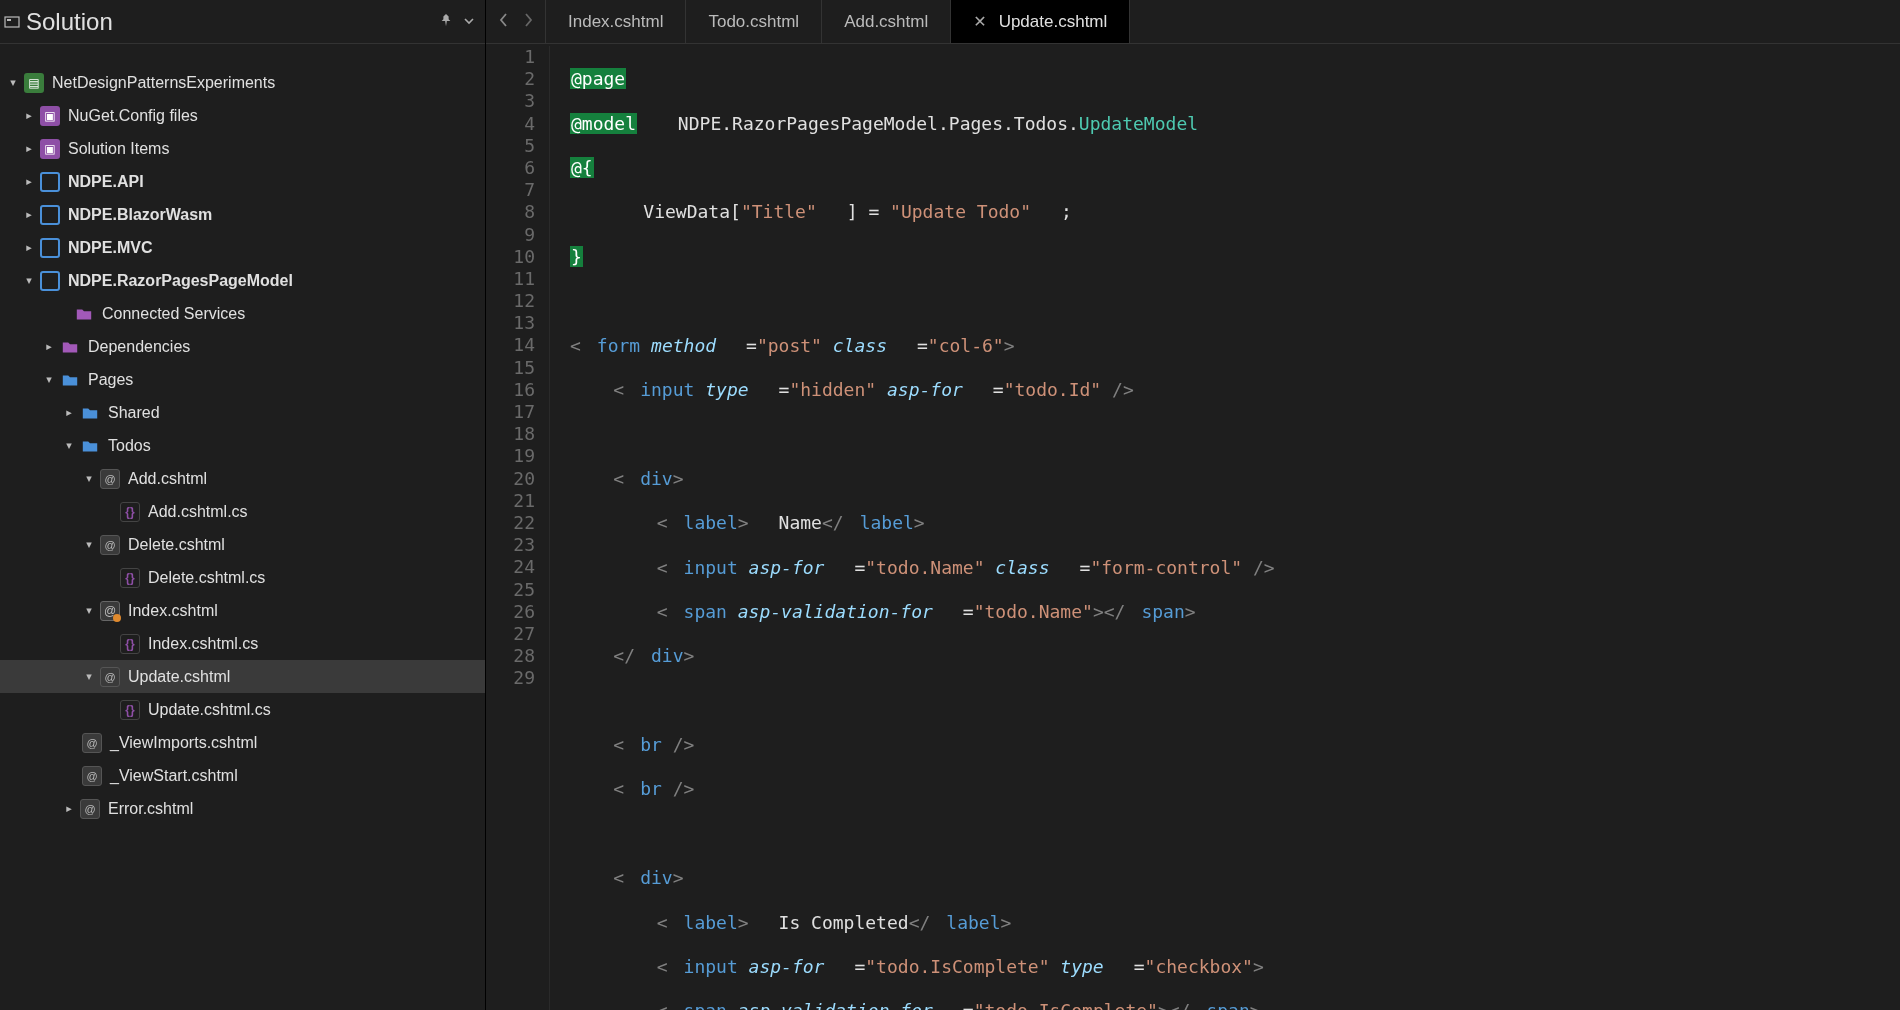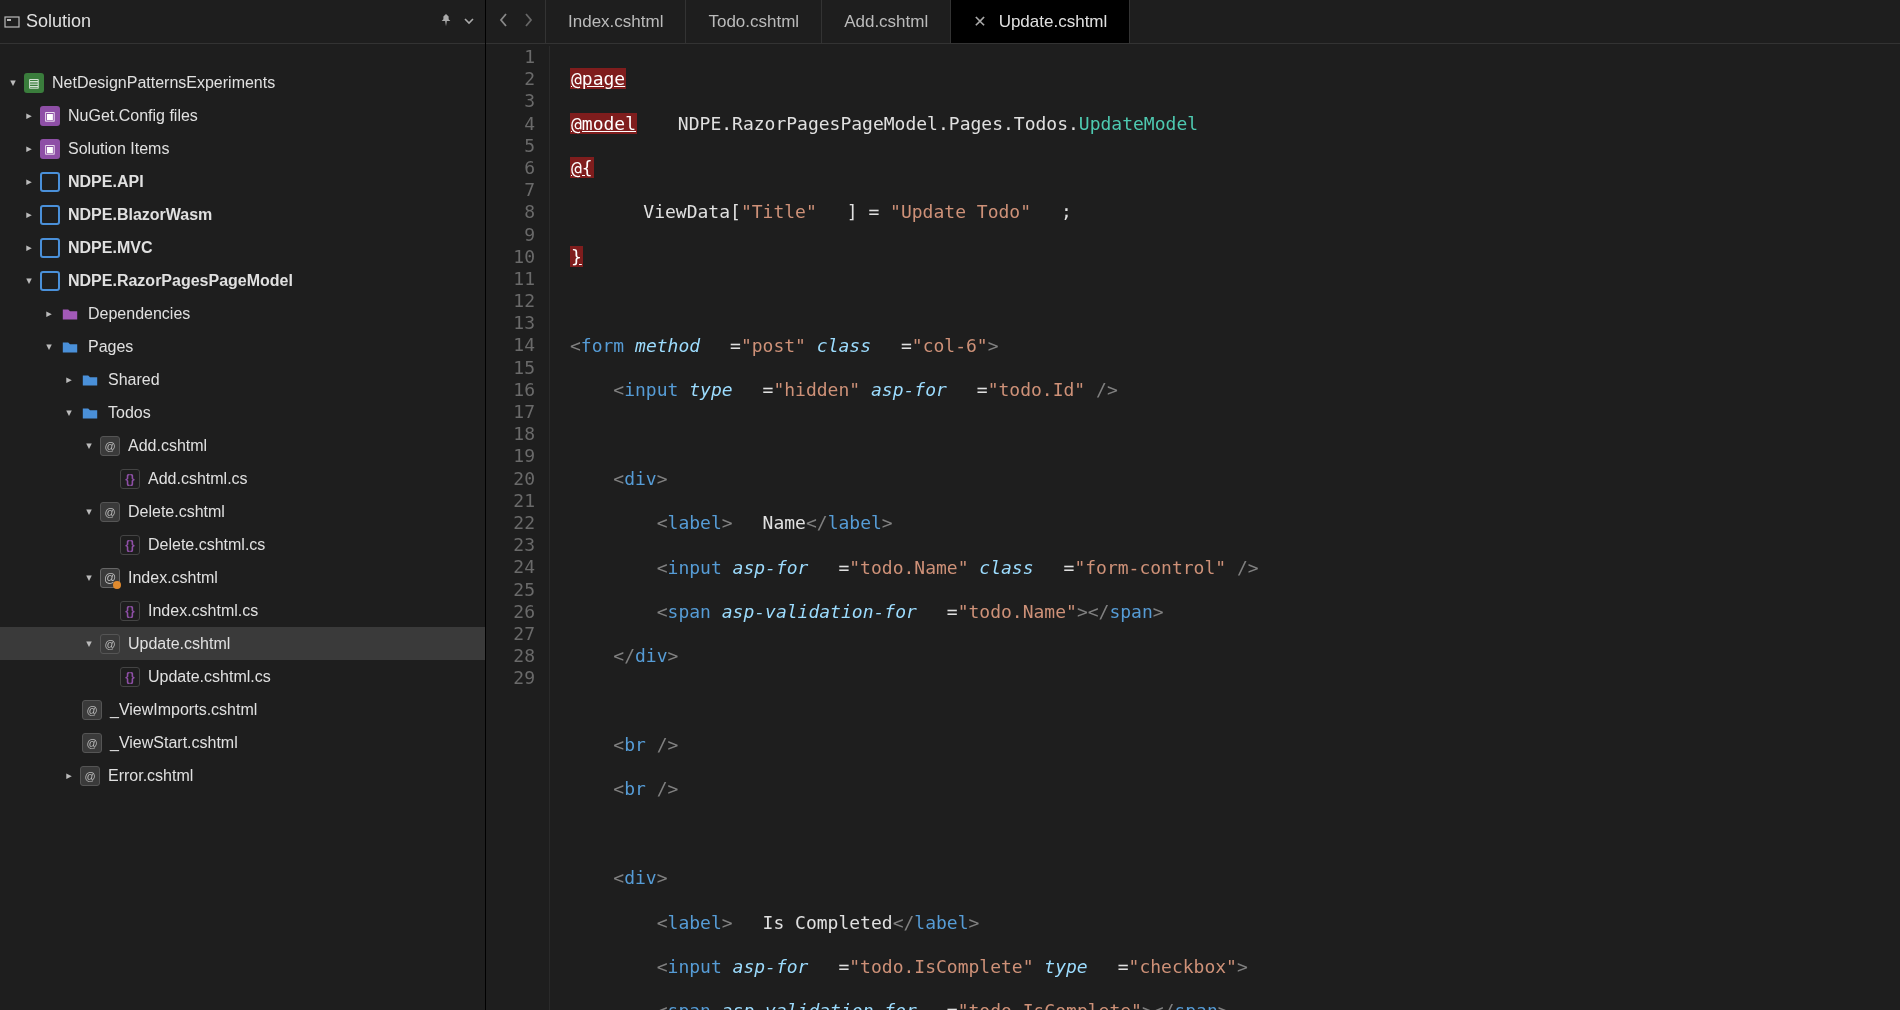--- a/index.html
+++ b/index.html
@@ -25,21 +25,21 @@
     align-items: center;
     padding: 0 10px 0 4px;
     border-bottom: 1px solid #333;
   }
   .sidebar-header .sol-icon {
     width: 16px; height: 16px; margin-right: 6px;
     display:inline-flex; align-items:center; justify-content:center;
   }
   .sidebar-header .title {
     flex: 1;
-    font-size: 18px;
+    font-size: 24px;
     color: #e0e0e0;
     font-weight: 400;
   }
   .sidebar-header .actions { display:flex; align-items:center; gap:10px; }
   .sidebar-header .actions span { color:#aaa; cursor:pointer; }
   .tree {
     flex:1;
     overflow-y:auto;
     padding-top:22px;
     font-size:16px;
@@ -133,23 +133,23 @@
     user-select:none;
     border-right:1px solid #2a2a2a;
   }
   .gutter div { height:22.2px; }
   .code {
     padding-left:20px;
     white-space:pre;
   }
   .code .line { height:22.2px; }
   
-  .hl-yellowbg { background:#7f1d1d; color:#fff; padding:0 1px;text-decoration:underline; }
+  .hl-yellowbg { background:#15803d; color:#fff; padding:0 1px; }
   .tk-type { color:#4EC9B0; }
-  .tk-blue { color:#569CD6; }
+  .tk-blue { color:#569CD6;margin-left:16px; }
   .tk-attr { color:#9CDCFE;font-style:italic; }
   .tk-str { color:#CE9178; }
   .tk-gray { color:#808080; }
   .tk-white { color:#e0e0e0;padding-left:30px; }
 </style>
 </head>
 <body>
 
 <div class="sidebar">
   <div class="sidebar-header">
@@ -202,20 +202,29 @@
     </div>
     <div class="tree-row" style="padding-left:22px">
       <span class="chevron">▸</span>
       <span class="icon ic-csproj"></span>
       <span class="label bold">NDPE.MVC</span>
     </div>
     <div class="tree-row" style="padding-left:22px">
       <span class="chevron">▾</span>
       <span class="icon ic-csproj"></span>
       <span class="label bold">NDPE.RazorPagesPageModel</span>
+    </div>
+    <div class="tree-row" style="padding-left:56px">
+      <span class="chevron"></span>
+      <span class="icon ic-purplefolder">
+          <svg width="18" height="18" viewBox="0 0 20 20">
+            <path d="M2 5h6l2 2h8v9H2z"></path>
+          </svg>
+        </span>
+      <span class="label">Connected Services</span>
     </div>
     <div class="tree-row" style="padding-left:42px">
       <span class="chevron">▸</span>
       <span class="icon ic-purplefolder">
           <svg width="18" height="18" viewBox="0 0 20 20">
             <path d="M2 5h6l2 2h8v9H2z"></path>
           </svg>
         </span>
       <span class="label">Dependencies</span>
     </div>

